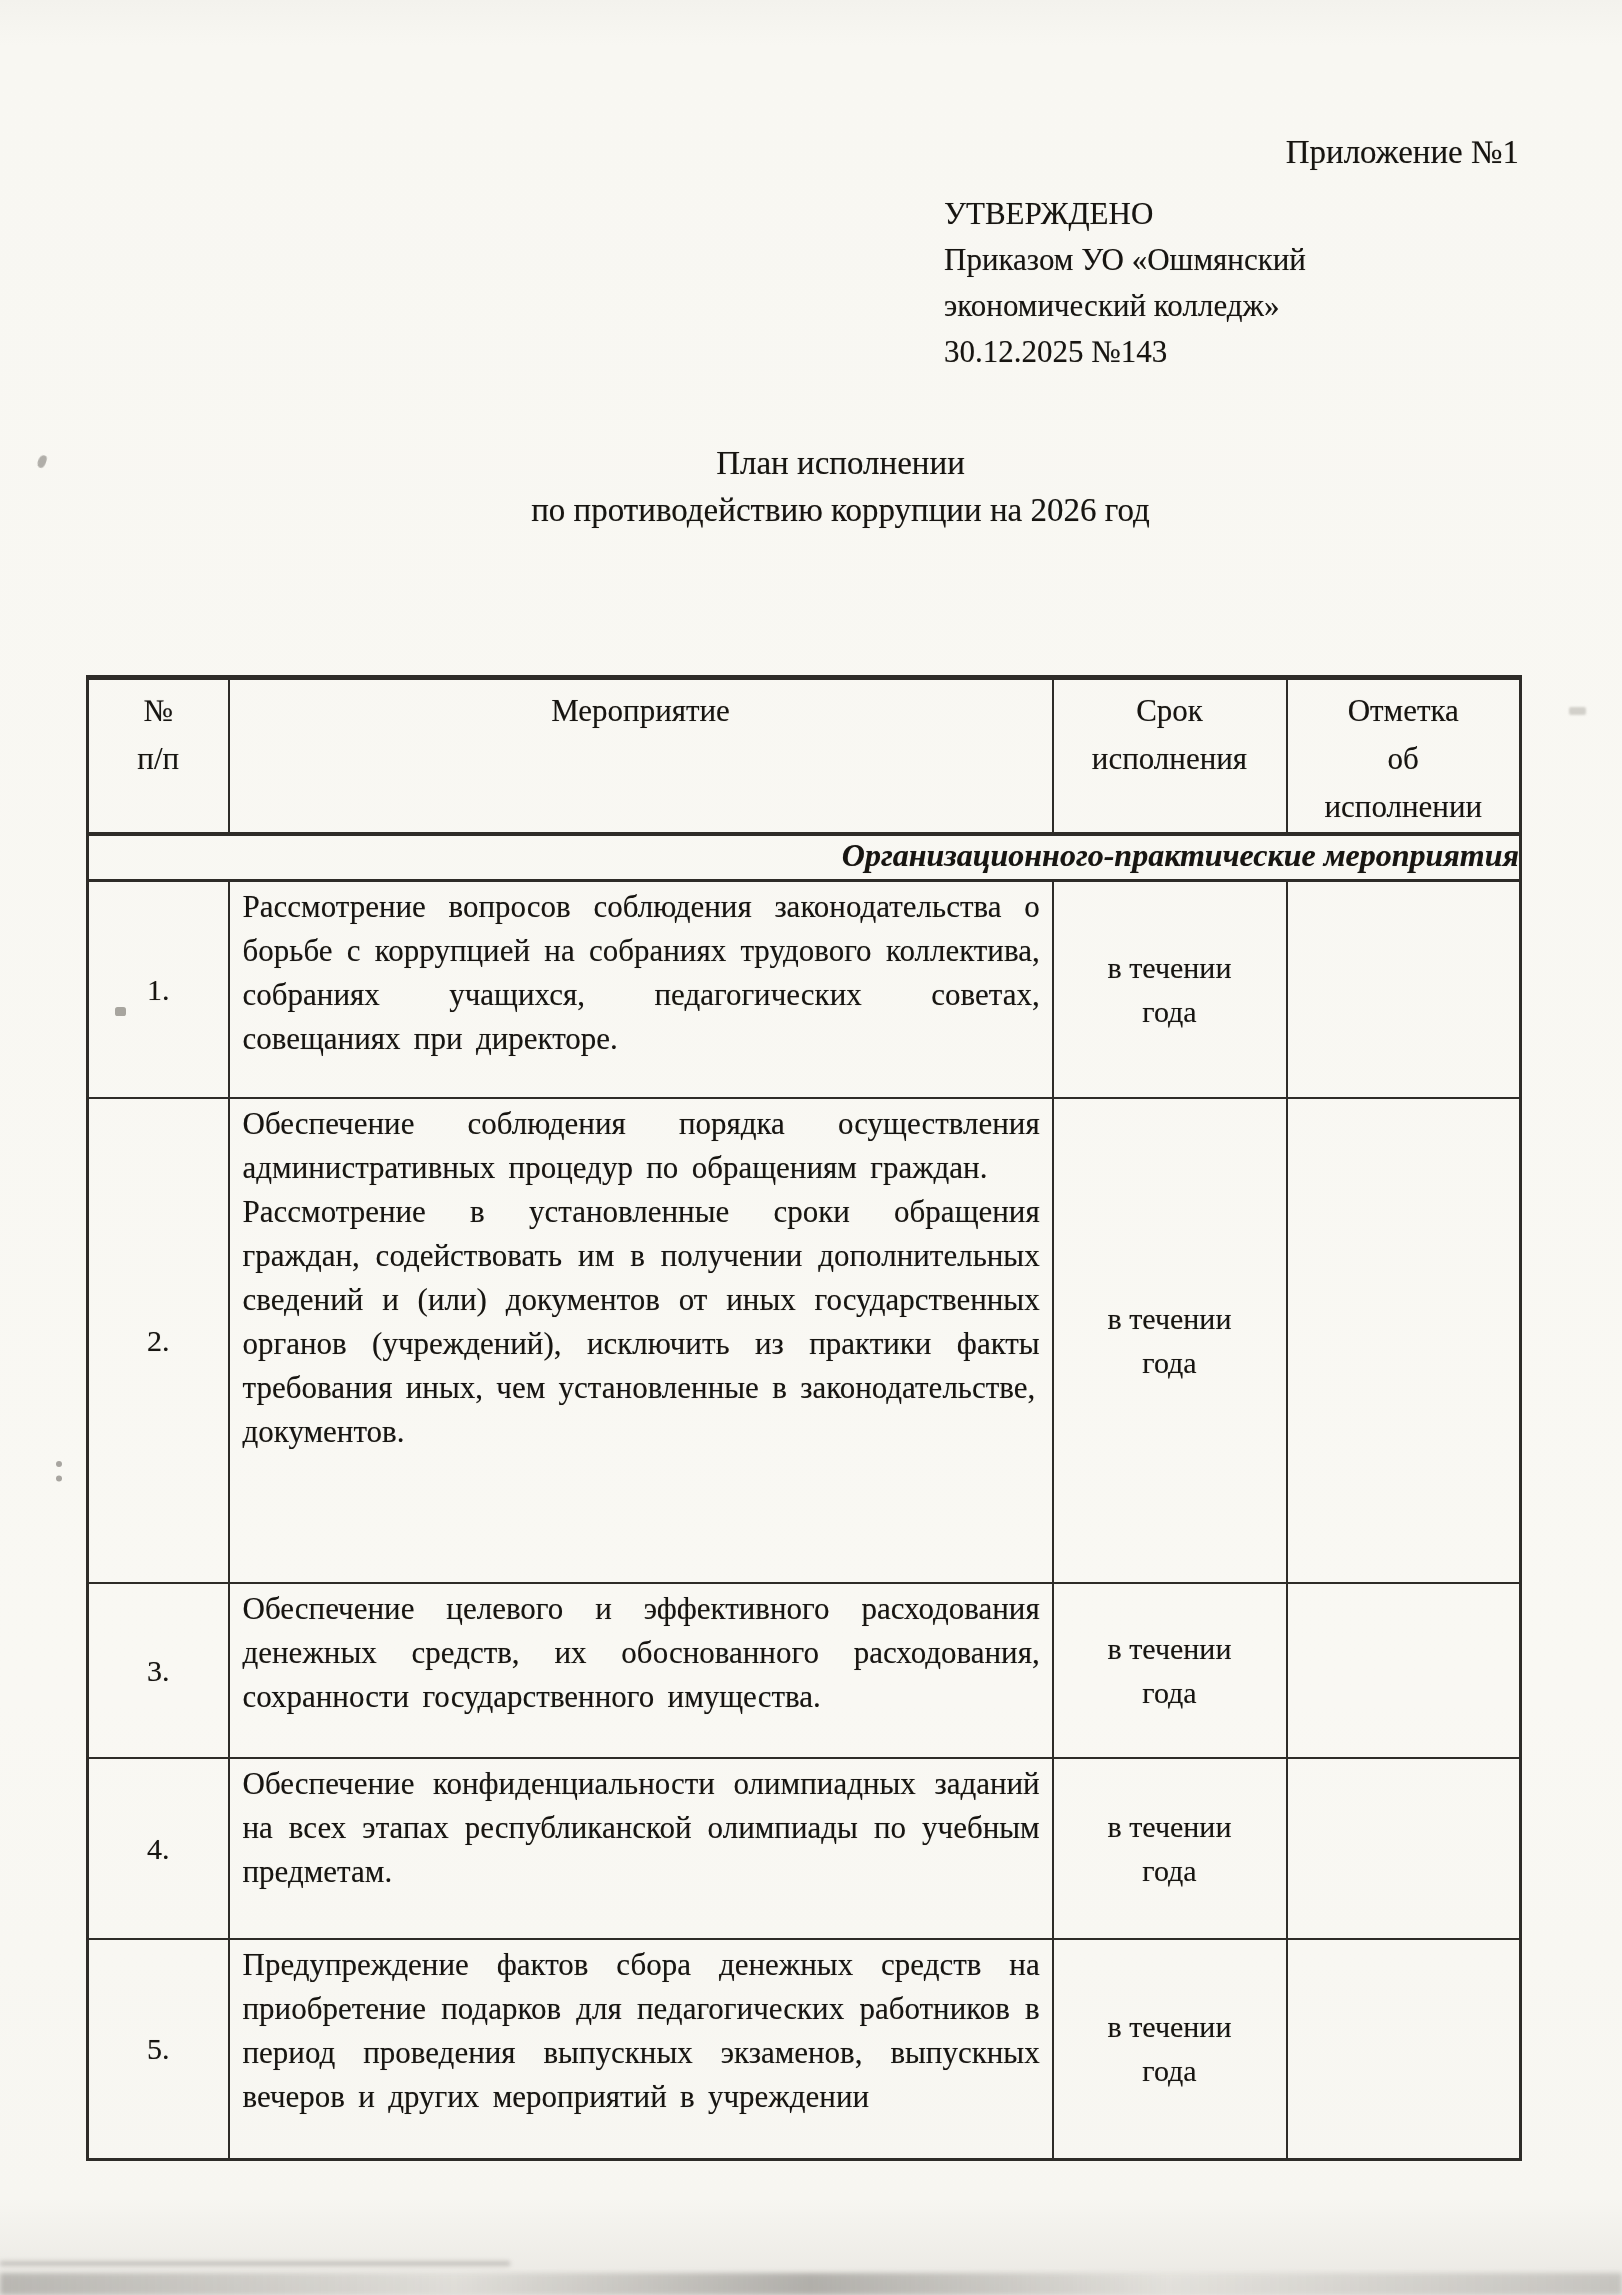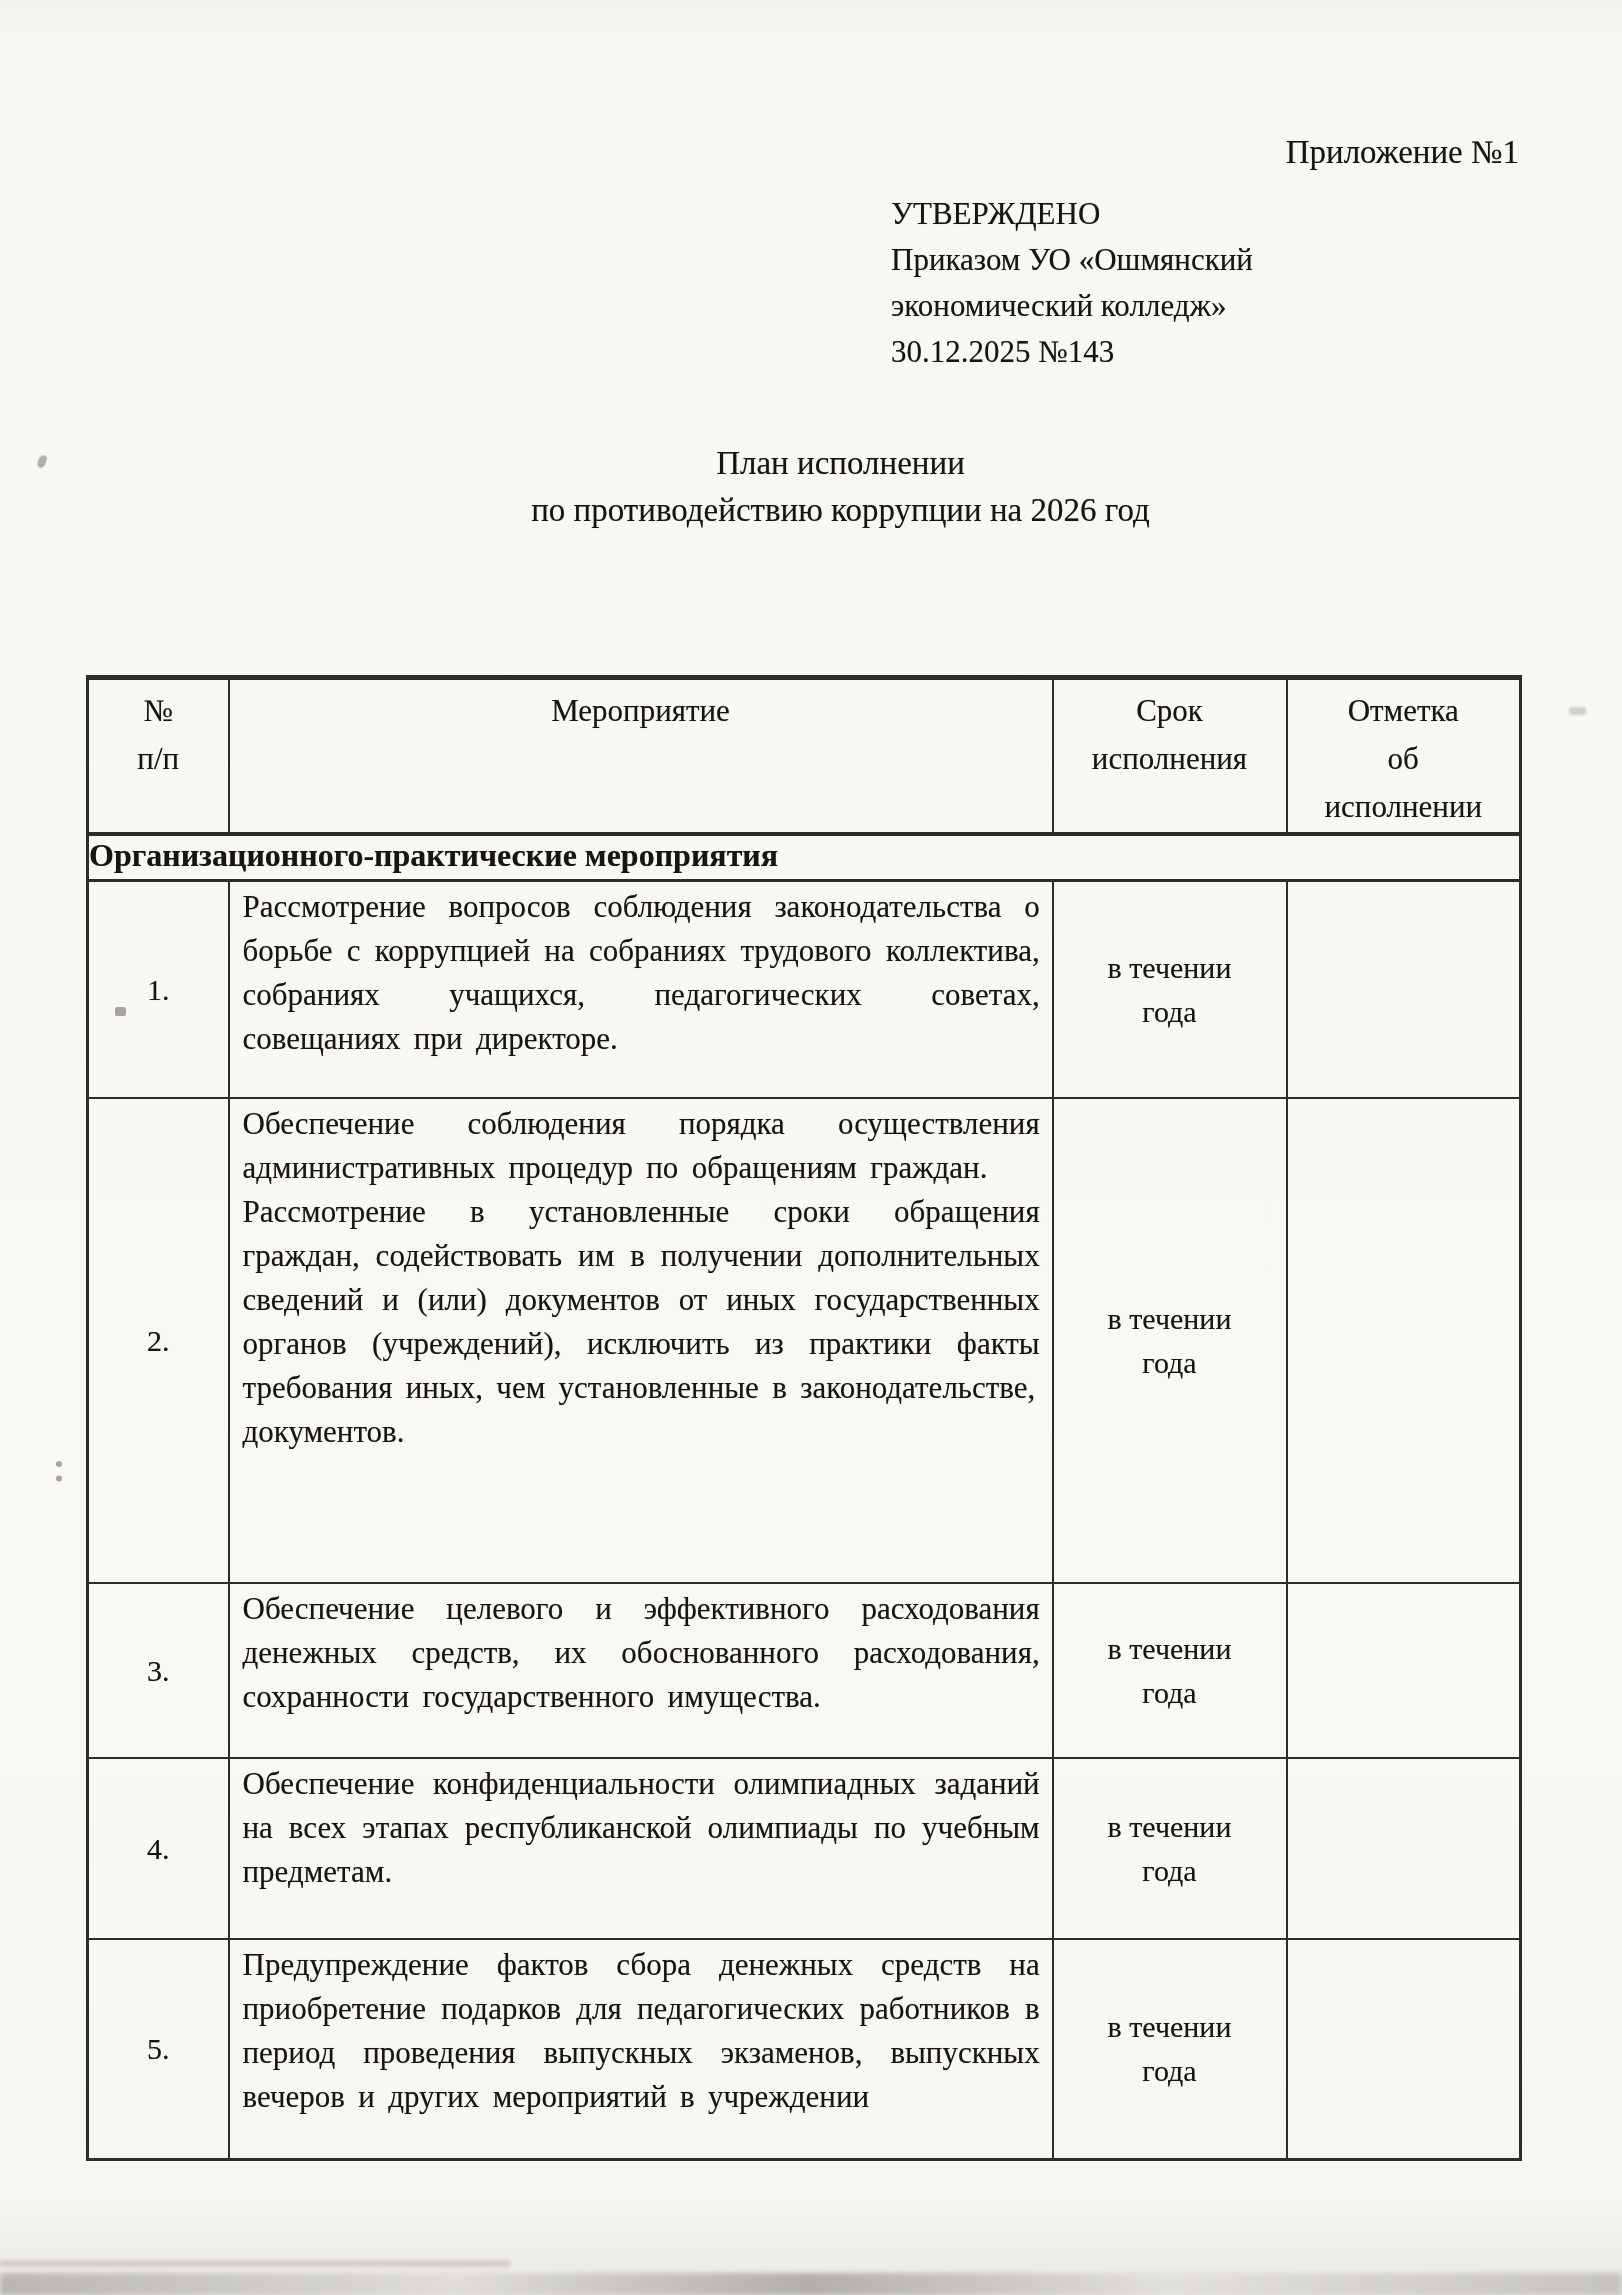--- a/index.html
+++ b/index.html
@@ -15,21 +15,21 @@
     position: absolute; inset: 0;
     background: linear-gradient(180deg, #f3f2ed 0px, #f8f7f2 46px, #f9f8f3 1701px, #f7f6f1 2198px, #e9e7e2 2295px);
     color: var(--ink, #171511);
     text-shadow: 0 0 0.7px rgba(35,32,28,0.45);
   }
   .appendix {
     position: absolute; top: 134px; right: 103px;
     font-size: 33px; line-height: 37px; margin-left: 22px;
   }
   .approval {
-    position: absolute; top: 191px; left: 891px;
+    position: absolute; top: 191px; left: 944px;
     font-size: 31px; line-height: 46px;
   }
   .title-block {
     position: absolute; top: 440px; left: 86px; width: 1509px;
     text-align: center; font-size: 33px; line-height: 47px;
   }
   table.doc-table {
     position: absolute; top: 675px; left: 86px;
     width: 1433px;
     border-collapse: collapse; table-layout: fixed;
@@ -40,23 +40,24 @@
     border: 2.6px solid var(--border, #2e2c28);
     overflow: hidden;
   }
   .doc-table thead th { border-bottom-width: 4.6px; }
   .doc-table th {
     font-weight: 400; font-size: 31px; line-height: 48px;
     vertical-align: top; text-align: center;
     padding-top: 6.5px; white-space: pre-line;
   }
   tr.section-row td {
-    font-weight: 700; text-align: left;
+    font-weight: 700; text-align: right;
     font-size: 32px; padding: 1.3px 0 5.2px 0;
     border-bottom-width: 3.9px;
+    font-style: italic;
   }
   .cell-num {
     text-align: center; vertical-align: middle;
     font-size: 30px;
   }
   .cell-measure {
     font-size: 31px; line-height: 44px;
     text-align: justify; text-justify: inter-word;
     vertical-align: top;
     padding: 2.6px 11.8px 5.2px 13px;

